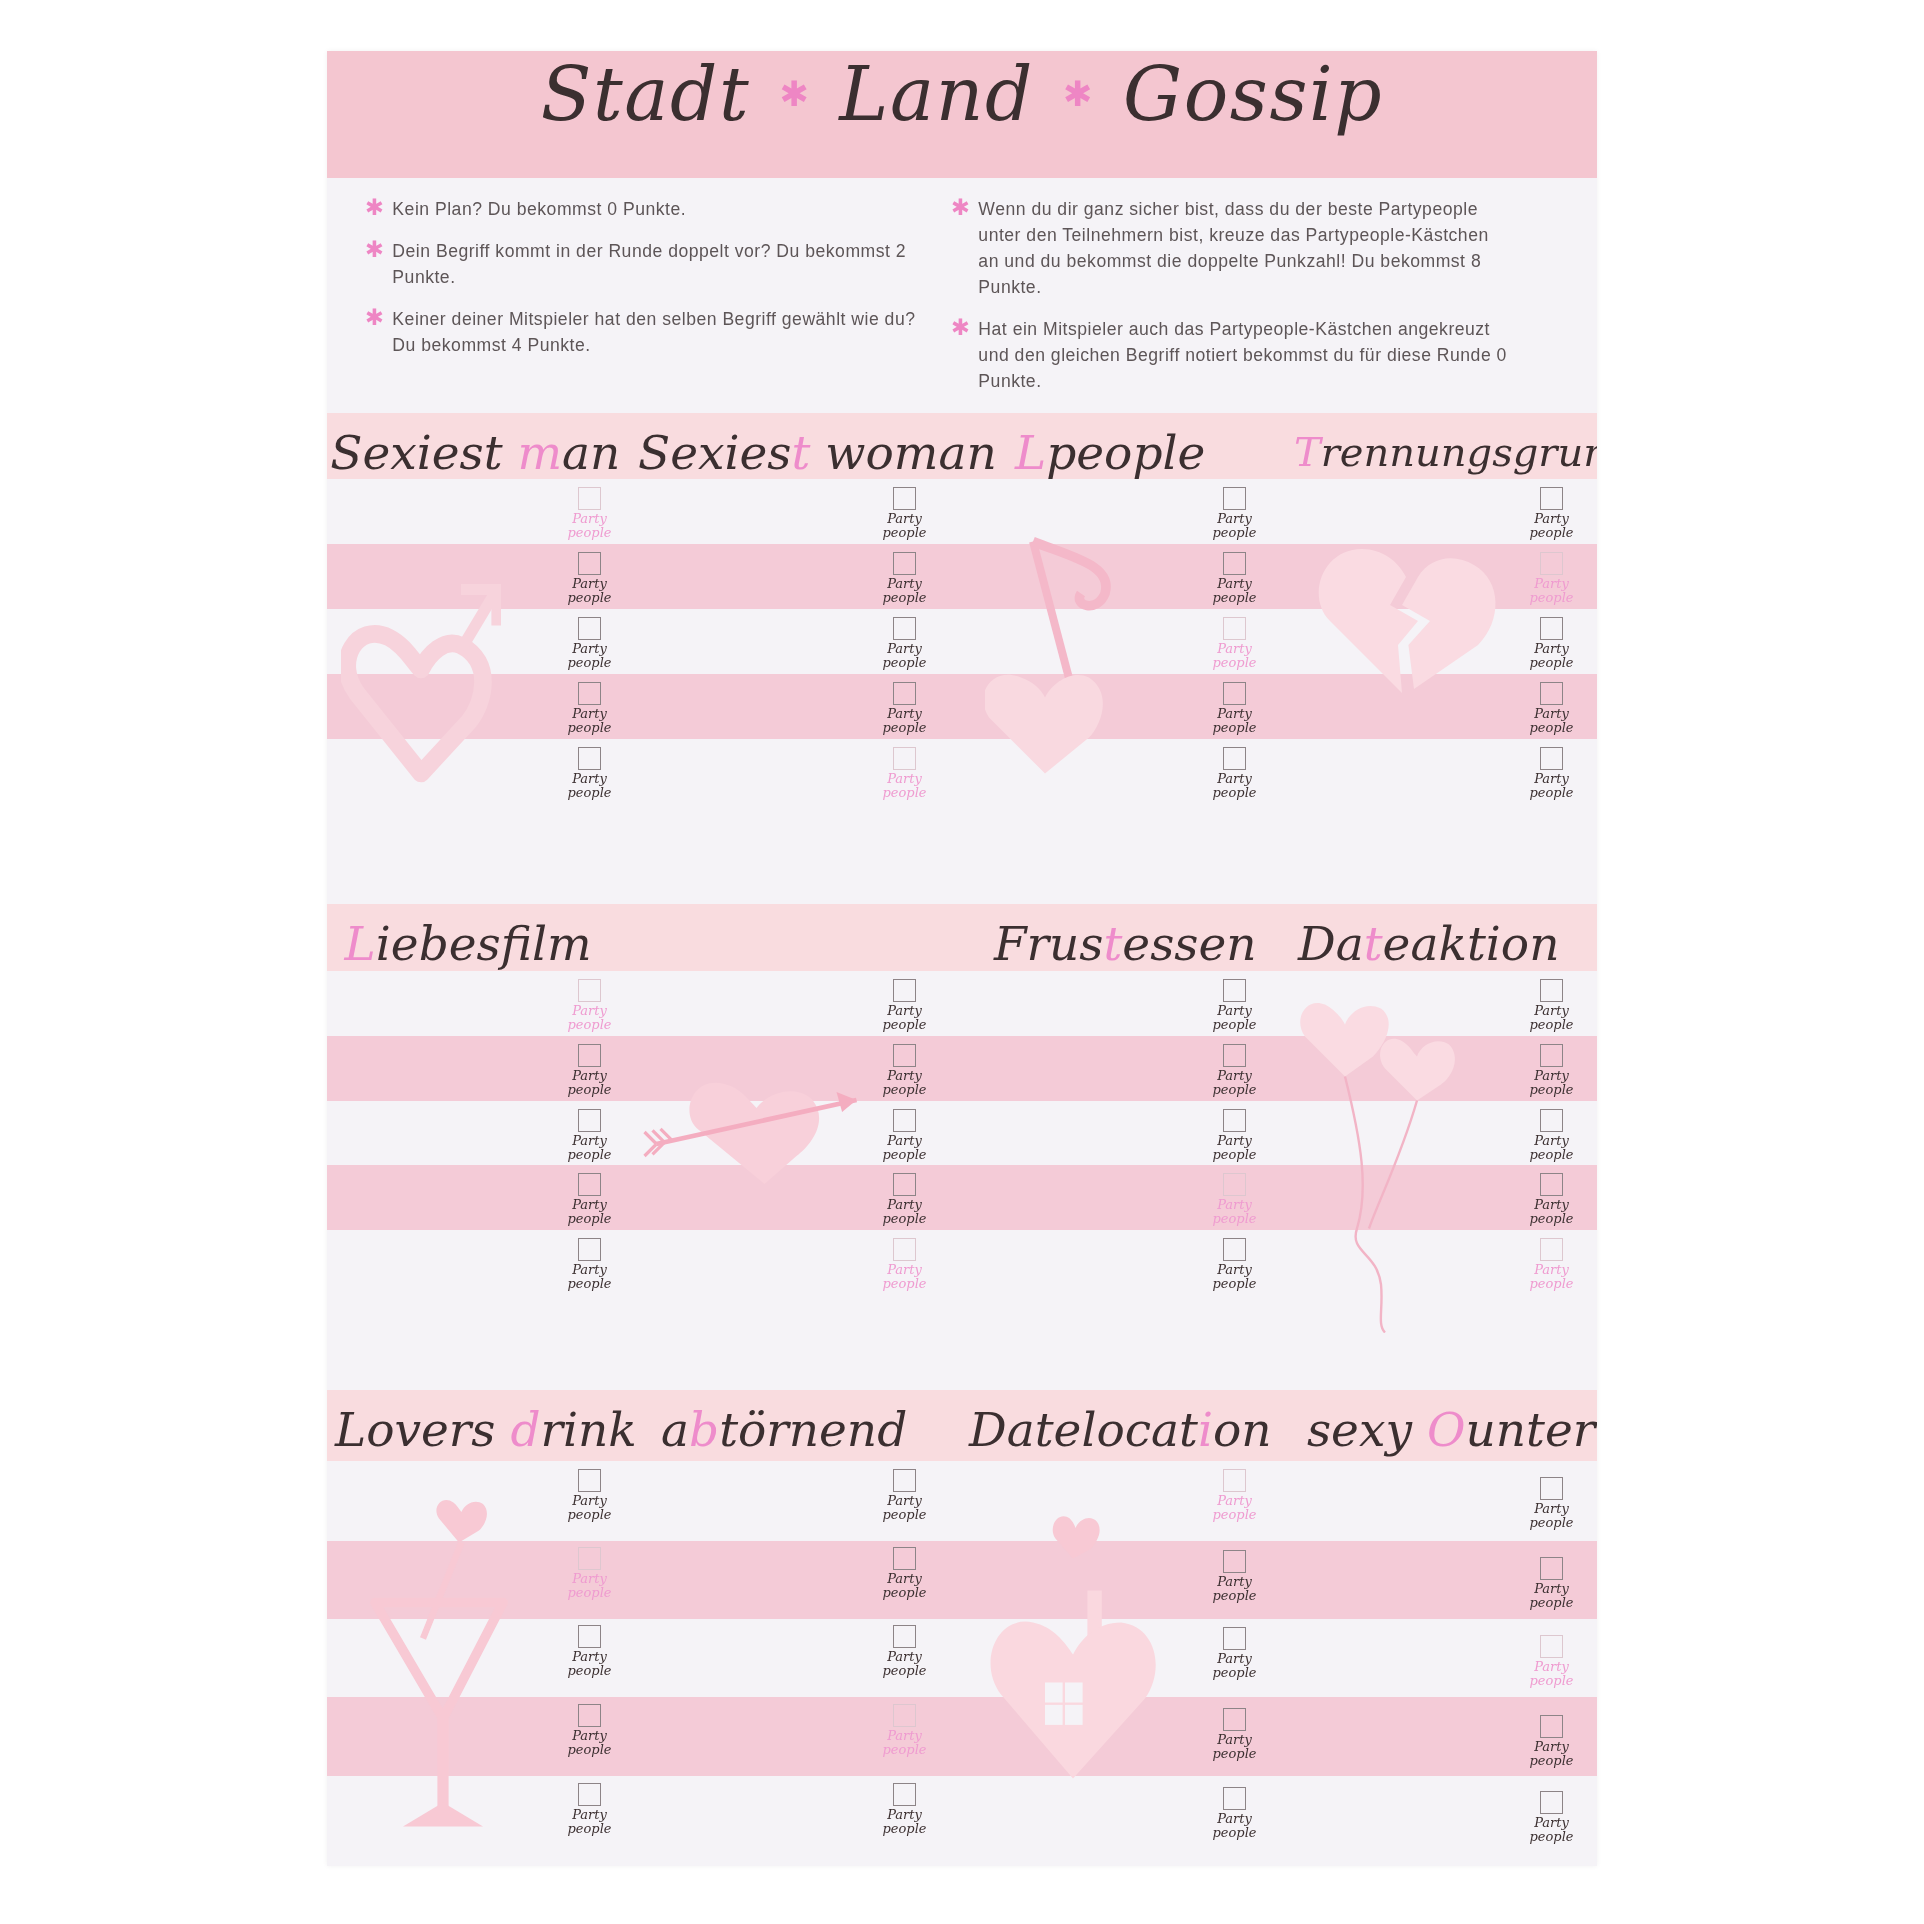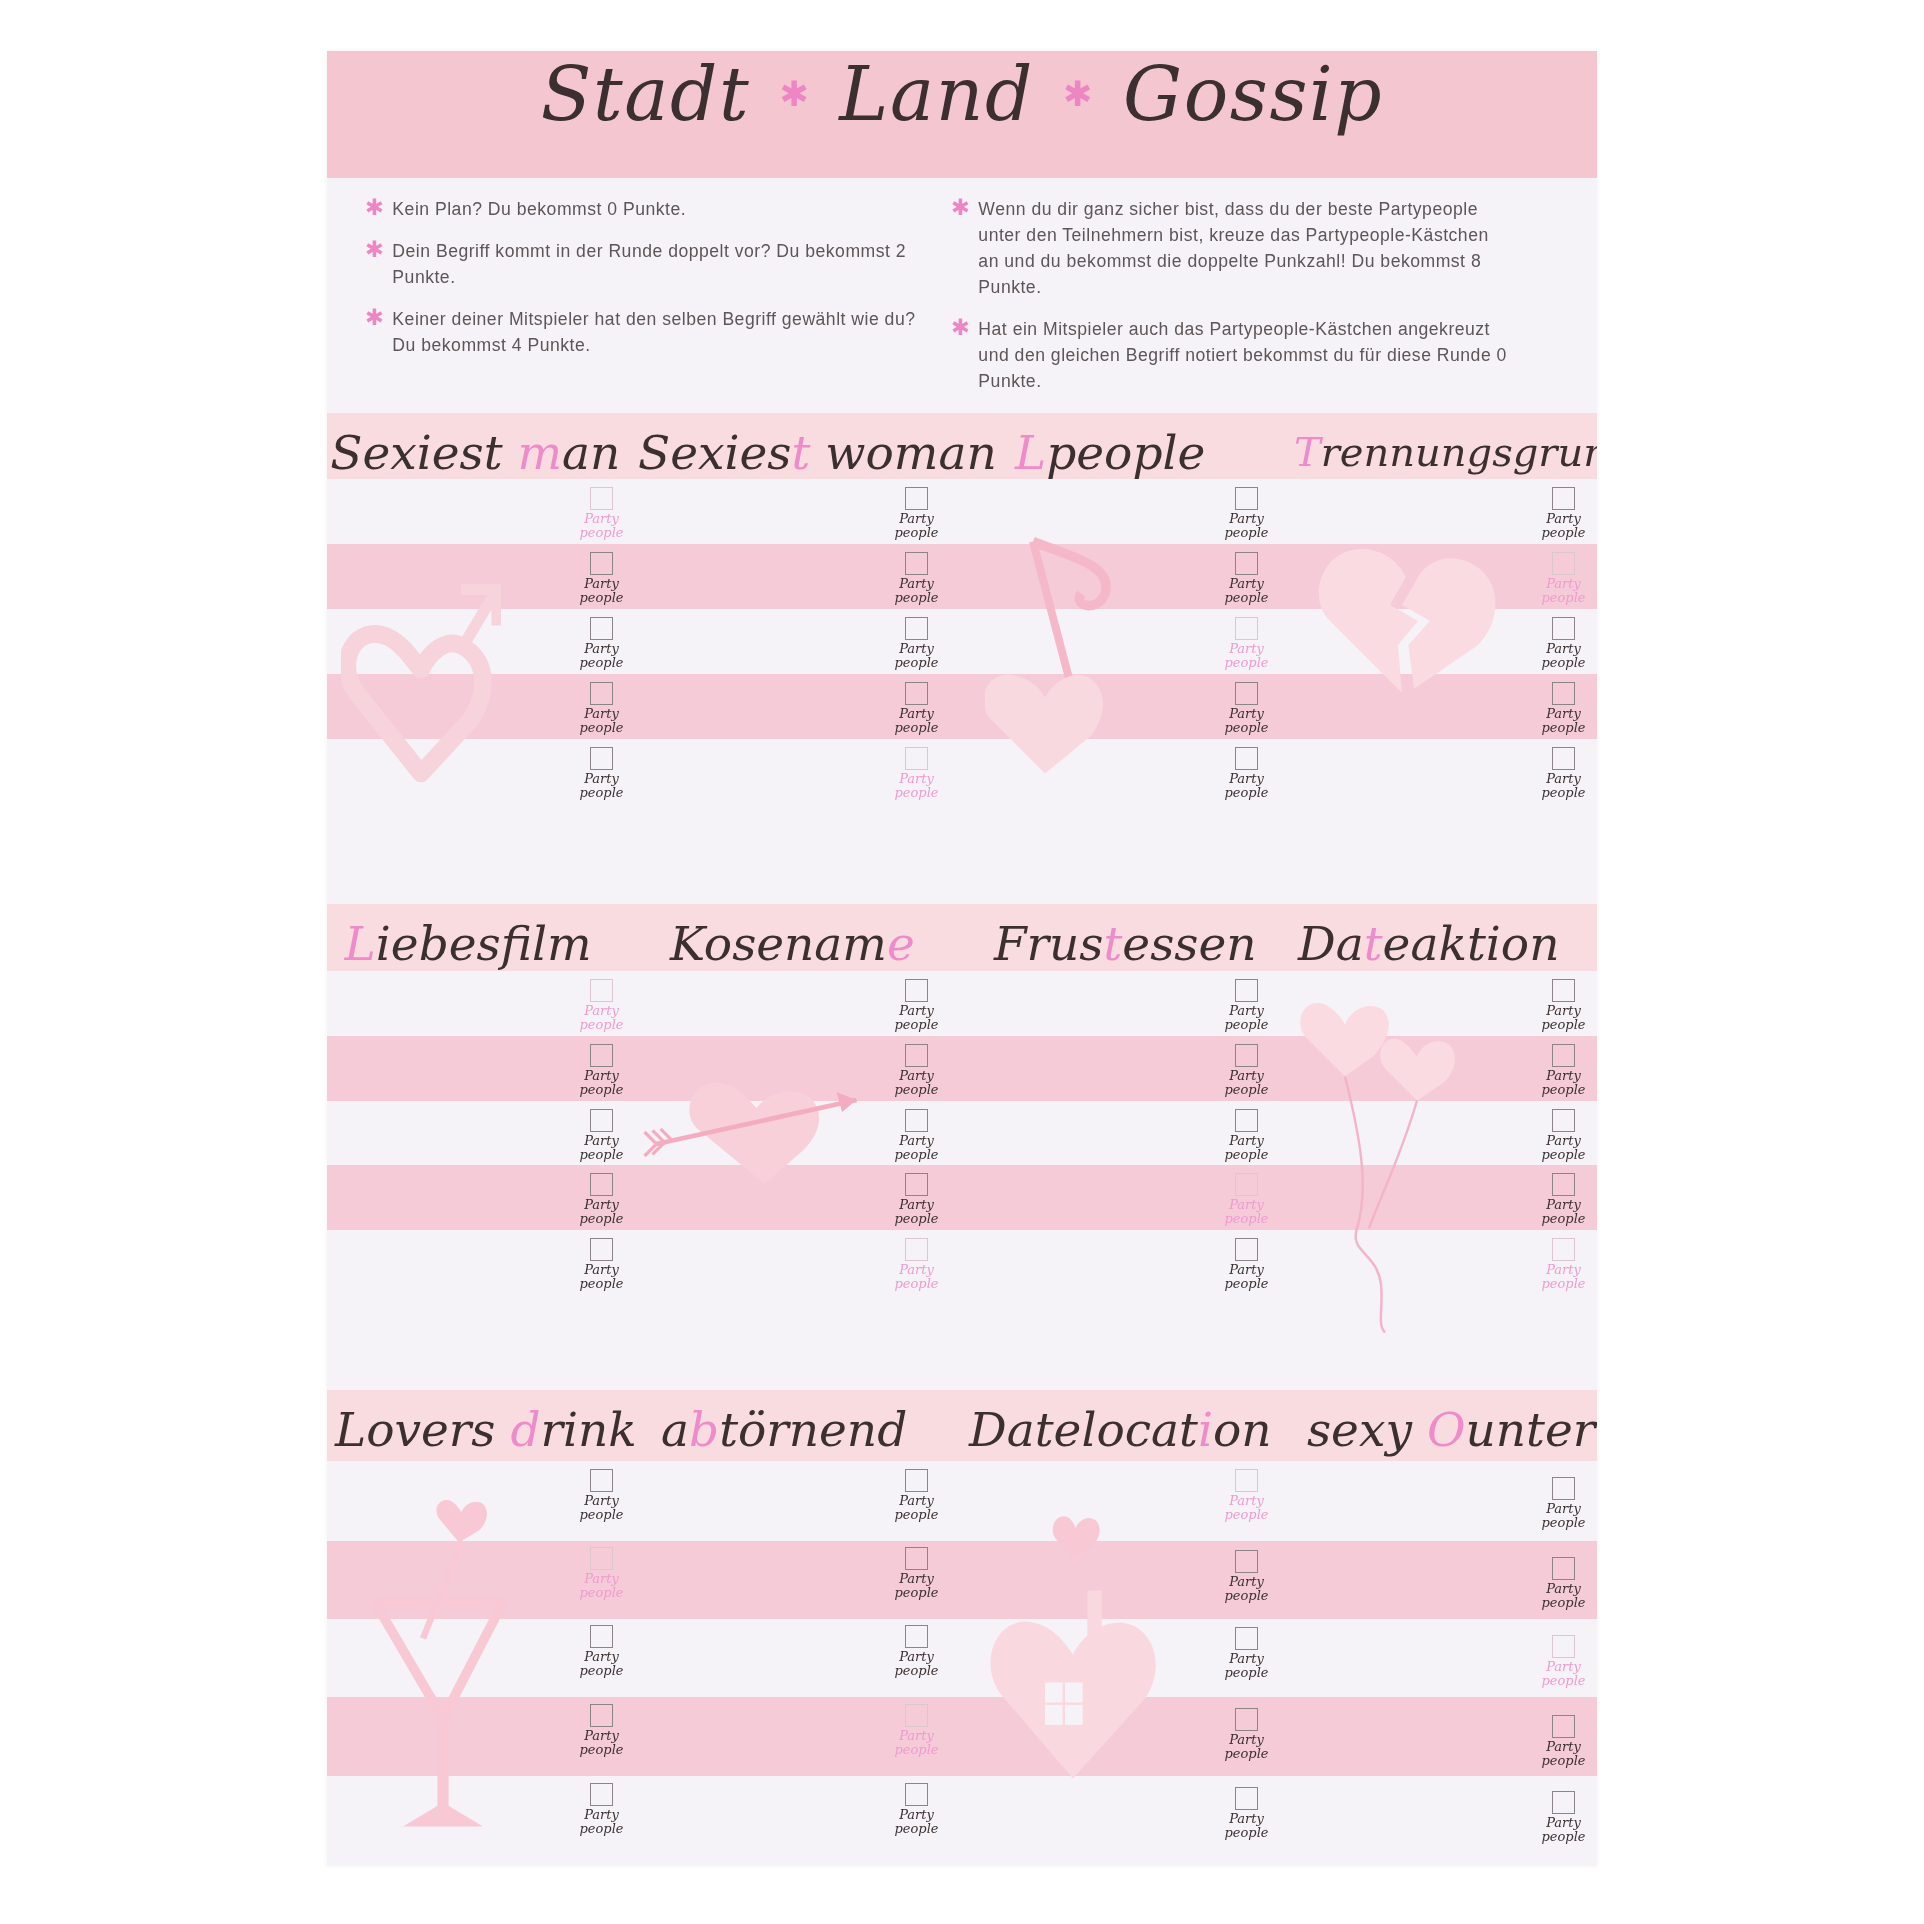--- a/index.html
+++ b/index.html
@@ -14,21 +14,21 @@
   .rules-col.right{left:624px;width:561px;}
   .rule{display:flex;gap:8px;font-family:"Liberation Sans",sans-serif;font-size:17.6px;line-height:26px;color:#5d5557;margin-bottom:16px;letter-spacing:0.5px;}
   .rule .bullet{color:#ee86c4;font-size:22.5px;line-height:24px;flex:0 0 auto;}
   .section{position:absolute;left:0;width:100%;}
   .section-header{position:absolute;left:0;top:0;width:100%;height:80px;background:#f9dcdf;}
   .cat{position:absolute;top:6.4px;font-family:"DejaVu Serif",serif;font-style:italic;font-size:47px;color:#3b2f30;white-space:nowrap;line-height:67px;}
   .cat .accent{color:#ee8ccb;}
   .row{position:absolute;left:0;width:100%;height:65px;}
   .row.white{background:#f5f3f7;}
   .row.pink{background:#f4cbd7;}
-  .cb{position:absolute;top:8px;width:35px;display:flex;flex-direction:column;align-items:center;margin-left:12px;}
+  .cb{position:absolute;top:8px;width:35px;display:flex;flex-direction:column;align-items:center;}
   .cb .box{width:21px;height:21px;border:1.6px solid #8d8487;background:transparent;cursor:pointer;}
   .cb .lbl{font-family:"DejaVu Serif",serif;font-style:italic;font-size:13px;line-height:13.6px;color:#3b2f30;text-align:center;margin-top:2.4px;}
   .cb.faded .box{border-color:#ddc7cf;}
   .cb.faded .lbl{color:#ef9bd0;}
   .deco{position:absolute;pointer-events:none;}
 </style>
 </head>
 <body>
 
 <div class="paper">
@@ -180,21 +180,20 @@
       </div>
     <div class="cb" style="left:1207px;top:334px">
         <div class="box"></div>
         <div class="lbl"><span>Party</span><br><span>people</span></div>
       </div>
   </div>
 
   <div class="section" style="top:853px;height:393px;">
     <div class="section-header">
       <div class="cat" style="left:17.6px;"><span></span><span class="accent">L</span><span>iebesfilm</span></div>
-      <div class="cat" style="left:343px;"><span>Kosenam</span><span class="accent">e</span><span></span></div>
       <div class="cat" style="left:667px;"><span>Frus</span><span class="accent">t</span><span>essen</span></div>
       <div class="cat" style="left:971px;"><span>Da</span><span class="accent">t</span><span>eaktion</span></div>
     </div>
     <div class="row white" style="top:67px"></div>
     <div class="row pink" style="top:132px"></div>
     <div class="row white" style="top:197px"></div>
     <div class="row pink" style="top:261px"></div>
     <div class="row white" style="top:326px;height:67px"></div>
 
     <svg class="deco" style="left:313px;top:160px" width="241" height="128" viewBox="0 0 300 160">

